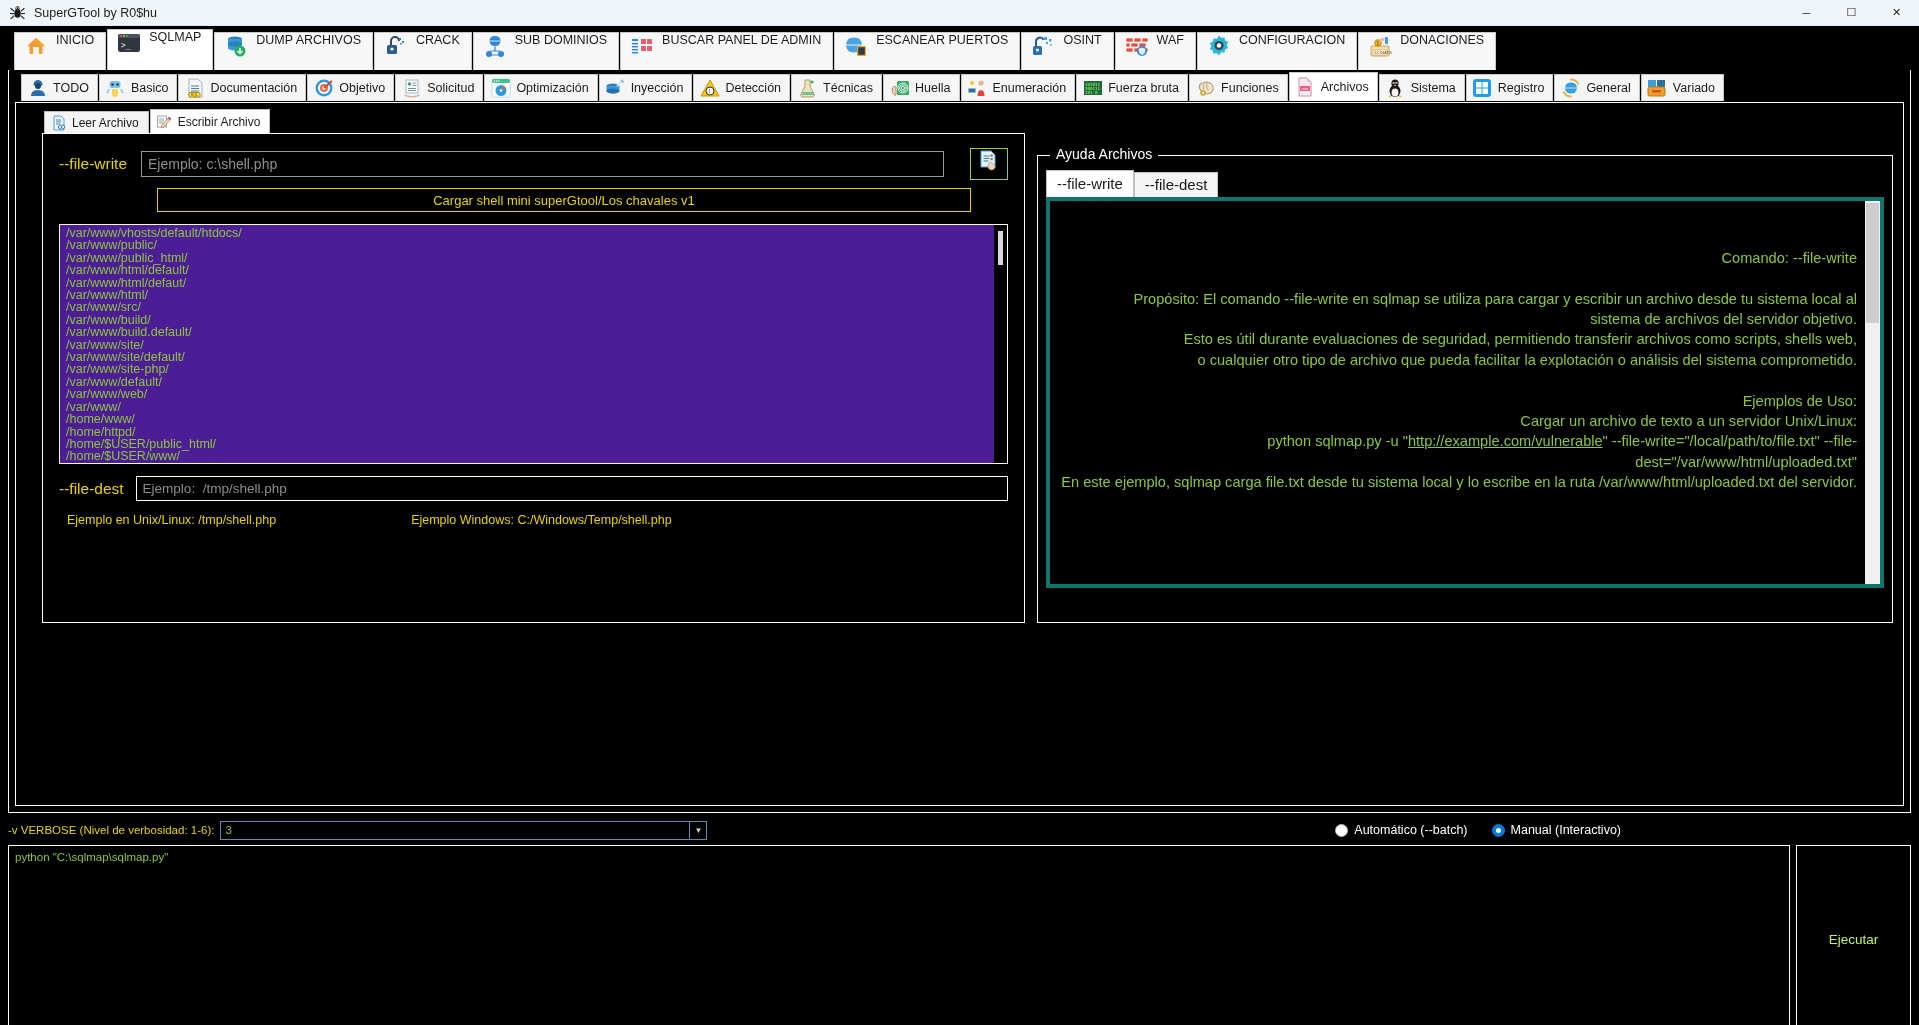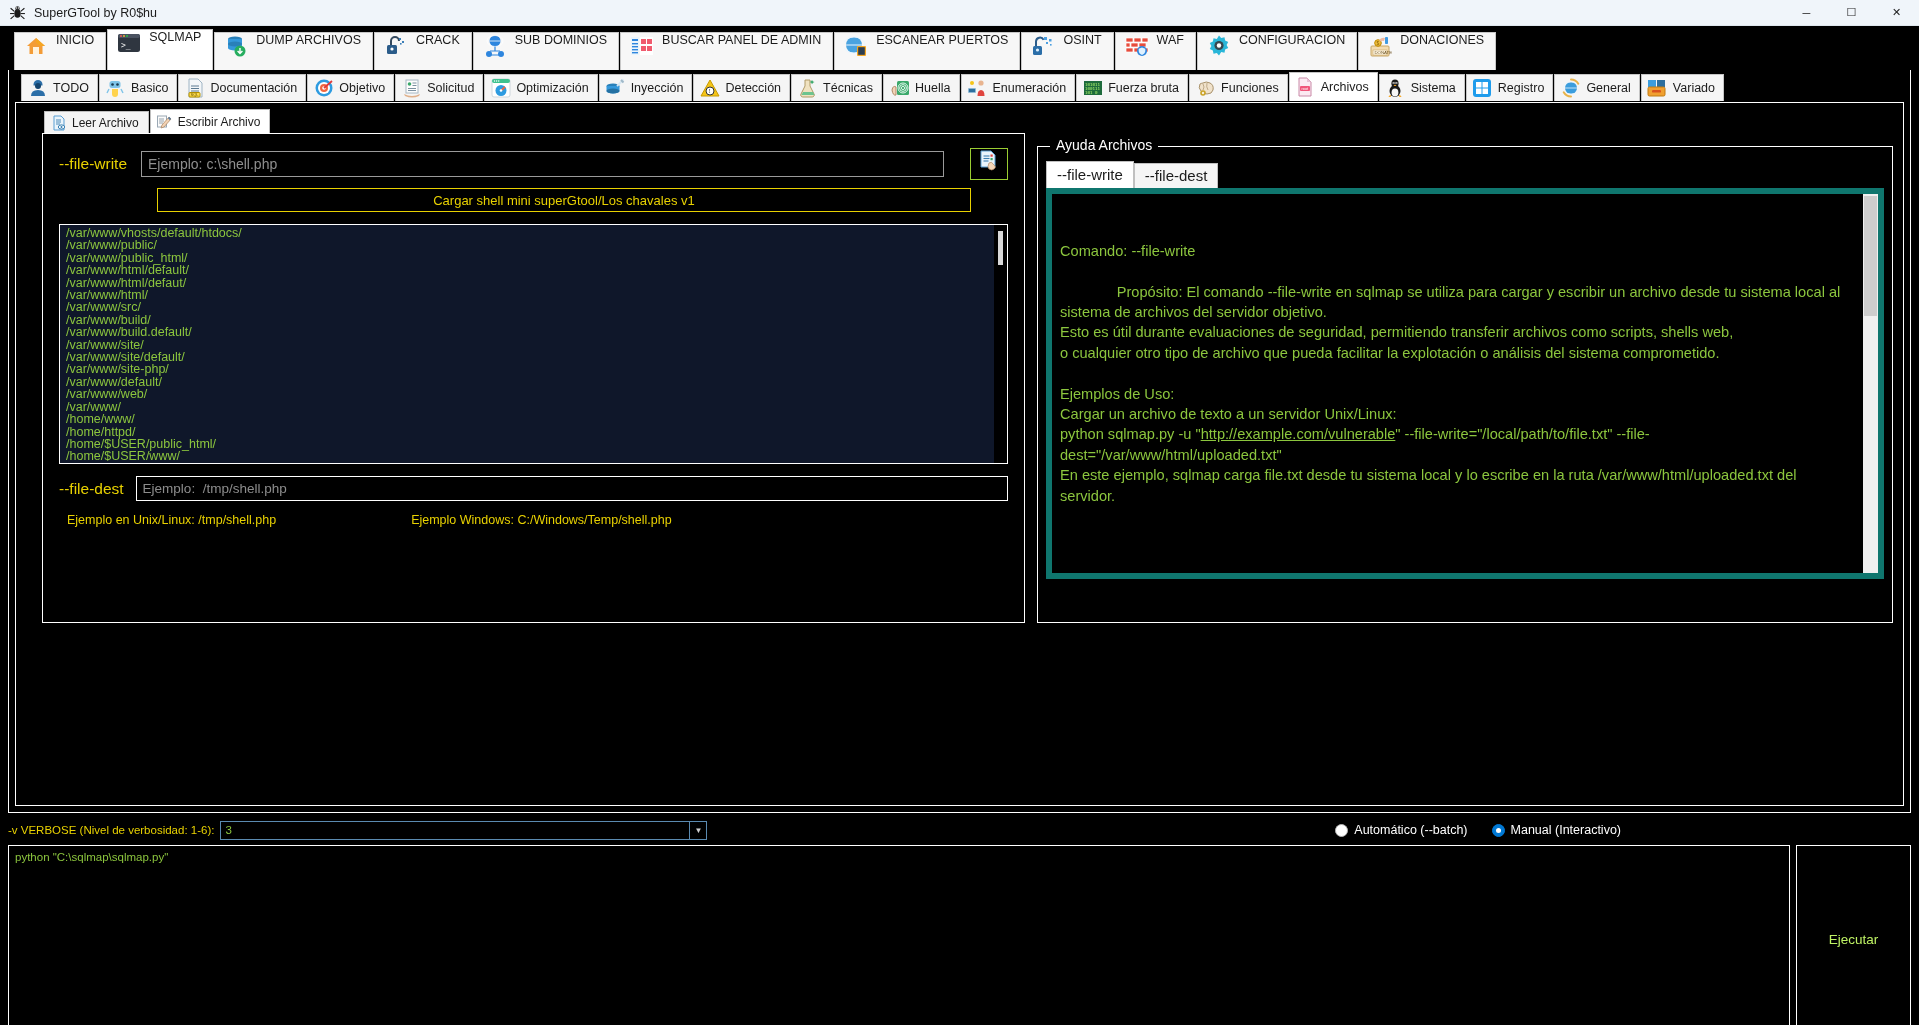--- a/index.html
+++ b/index.html
@@ -181,21 +181,21 @@
     border: 1px solid #e8d100;
     background: #000;
     color: #e8d100;
     font-size: 13px;
     display: flex; align-items:center; justify-content:center;
   }
   .path-list {
     margin-top: 12px;
     height: 240px;
     border: 1px solid #ffffff;
-    background: #0f172a;
+    background: #4c1d95;
     overflow: hidden;
     position: relative;
     display: flex;
   }
   .path-list ul {
     list-style: none; margin: 0; padding: 2px 0 0 6px;
     flex: 1;
   }
   .path-list li {
     color: #8cc63e;
@@ -238,21 +238,22 @@
   .clear-btn .cb-text {
     flex: 1; text-align: center;
     color: #e8d100; font-size: 15px;
   }
   .eraser { position: absolute; left: 22px; top: 9px; }
 
   
   #right-col {
     flex: 1;
     position: relative;
-    margin-top: 13px;
+    margin-top: 22px;
+    text-align: right;
   }
   .gbox {
     position: absolute; inset: 0;
     border: 1px solid #ffffff;
     padding: 0;
   }
   .gbox-title {
     position: absolute; top: -10px; left: 12px;
     background: #000; color: #ffffff; font-size: 14px;
     padding: 0 6px;
@@ -266,21 +267,21 @@
     font-size: 15px; color: #1b1b1b;
     padding: 2px 10px 3px 10px;
     height: 25px;
     display: flex; align-items: center;
     white-space: nowrap;
   }
   .help-tab.active { background: #ffffff; height: 27px; }
   #help-body {
     margin: 0 8px 8px 8px;
     height: 391px;
-    border: 6px solid #0f766e;
+    border: 4px solid #0f766e;
     background: #000;
     display: flex;
     overflow: hidden;
   }
   #help-text {
     flex: 1;
     padding: 6px 8px 0 8px;
     color: #8cc63e;
     font-size: 14.6px;
     line-height: 20.4px;

